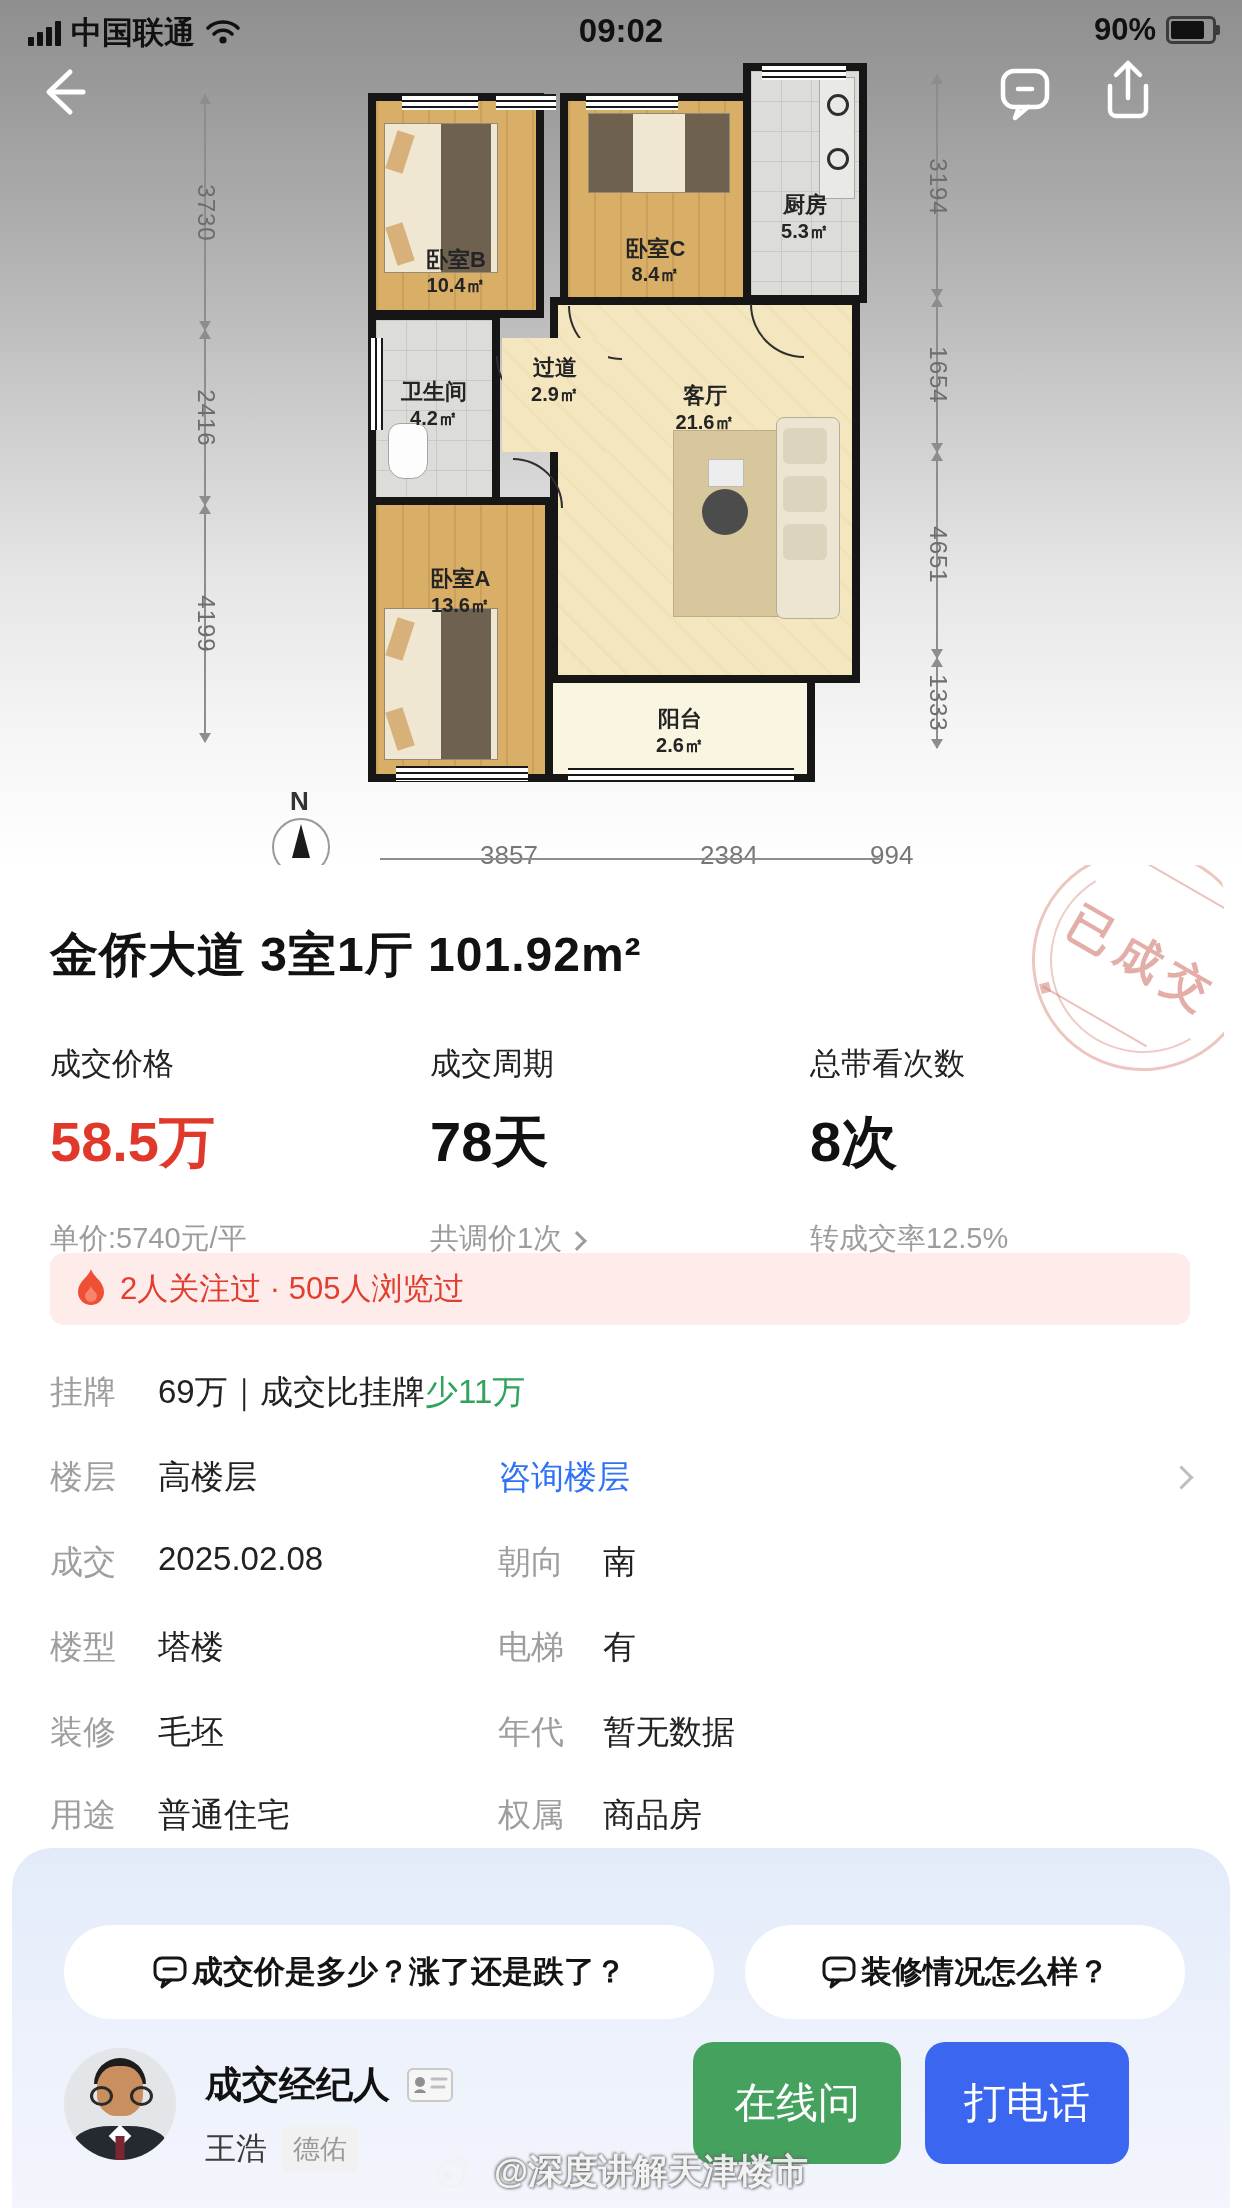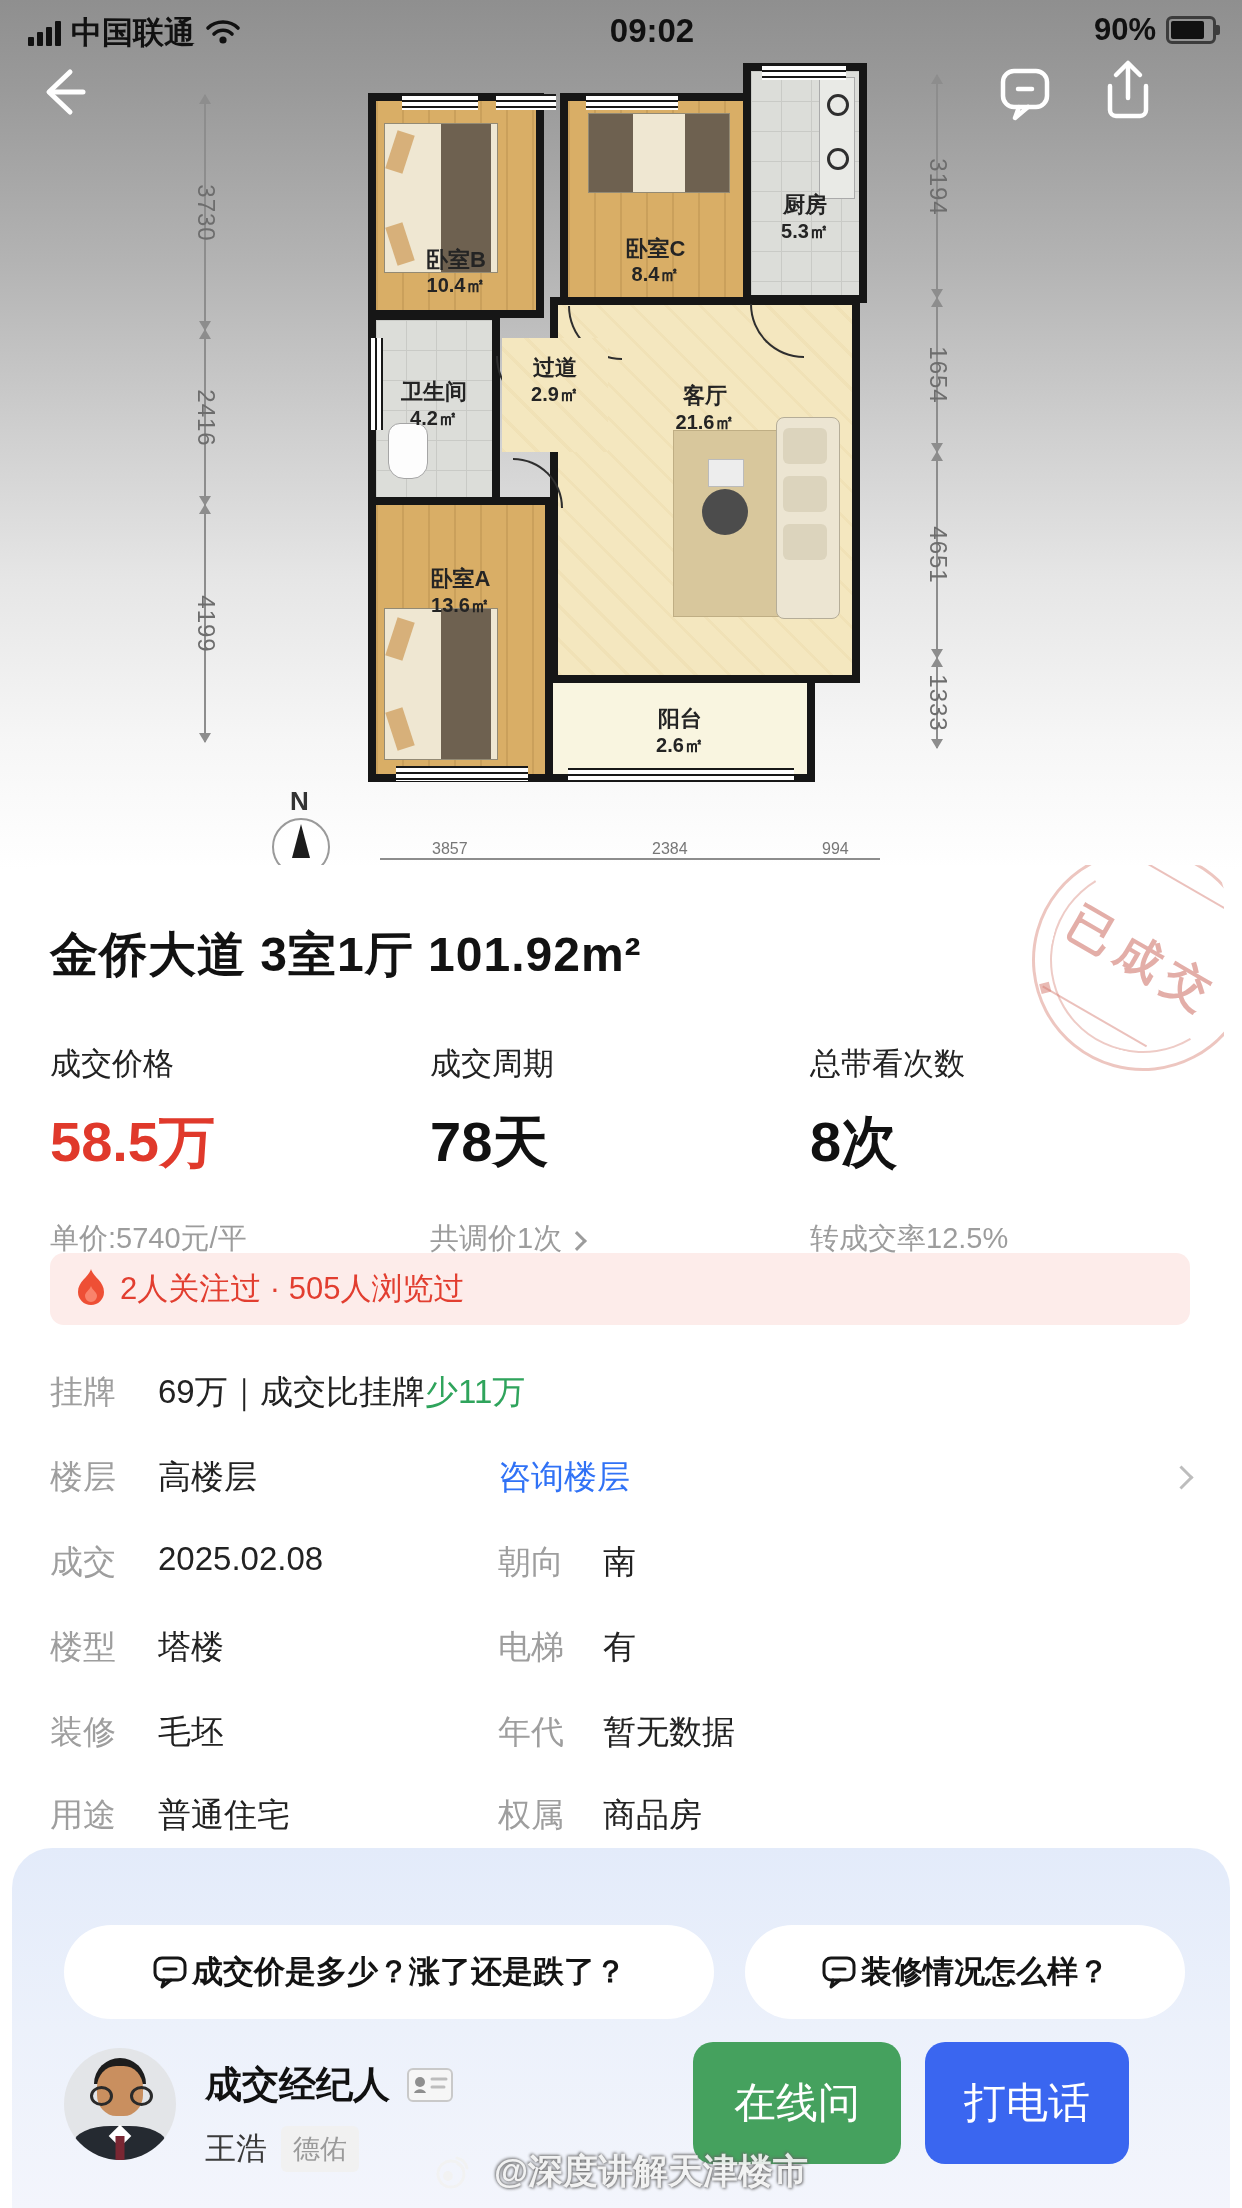--- a/index.html
+++ b/index.html
@@ -4,21 +4,21 @@
 <style>
   html,body{margin:0;padding:0;background:#555;}
   #screen{position:relative;width:1242px;height:2208px;overflow:hidden;margin:0 auto;
     font-family:"Liberation Sans","DejaVu Sans",sans-serif;
     background:linear-gradient(180deg,#8f8f8f 0px,#9a9a9a 90px,#b3b3b3 260px,#cfcfcf 430px,#e6e6e6 580px,#f6f6f6 740px,#ffffff 870px);}
   .abs{position:absolute;}
   
   .statusbar{position:absolute;left:0;top:0;width:100%;height:62px;color:#111;}
   .sb-left{position:absolute;left:28px;top:12px;display:flex;align-items:center;gap:10px;}
   .sb-carrier{font-size:31px;font-weight:700;}
-  .sb-time{position:absolute;left:50%;top:12px;transform:translateX(-50%);font-size:33px;font-weight:700;margin-left:31px;}
+  .sb-time{position:absolute;left:50%;top:12px;transform:translateX(-50%);font-size:33px;font-weight:700;}
   .sb-right{position:absolute;right:26px;top:12px;display:flex;align-items:center;gap:10px;}
   .sb-batt-pct{font-size:31px;font-weight:600;}
   .bars{display:flex;align-items:flex-end;gap:3px;height:26px;}
   .bars i{display:block;width:6px;background:#111;border-radius:1px;}
   .battery{position:relative;width:44px;height:22px;border:3px solid #3c3c3c;border-radius:6px;}
   .battery i{position:absolute;left:2px;top:2px;bottom:2px;width:33px;background:#111;border-radius:2px;}
   .battery u{position:absolute;right:-7px;top:6px;width:4px;height:10px;background:#3c3c3c;border-radius:0 2px 2px 0;}
   
   .navicon{position:absolute;cursor:pointer;}
   
@@ -32,21 +32,21 @@
   .rlabel .rn{display:block;font-size:22px;}
   .rlabel .ra{display:block;font-size:20px;font-weight:600;}
   .furn{position:absolute;}
   .win{position:absolute;background:repeating-linear-gradient(180deg,#181818 0 2px,#ffffff 2px 6px);}
   .winv{position:absolute;background:repeating-linear-gradient(90deg,#181818 0 2px,#ffffff 2px 6px);}
   .door{position:absolute;border:2px solid #2e2e2e;box-sizing:border-box;}
   .vdim{position:absolute;border-left:2px solid #8d8d8d;}
   .vdim::before{content:"";position:absolute;left:-7px;top:-1px;border-left:6px solid transparent;border-right:6px solid transparent;border-bottom:10px solid #8d8d8d;}
   .vdim::after{content:"";position:absolute;left:-7px;bottom:-1px;border-left:6px solid transparent;border-right:6px solid transparent;border-top:10px solid #8d8d8d;}
   .vdim span{position:absolute;top:50%;left:0;transform:translate(-50%,-50%) rotate(90deg);font-size:24px;color:#6d6d6d;white-space:nowrap;letter-spacing:1px;}
-  .hdim-num{position:absolute;font-size:16px;color:#777;}
+  .hdim-num{position:absolute;font-size:26px;color:#777;margin-left:48px;}
   .compass-n{position:absolute;font-size:26px;font-weight:700;color:#333;}
   .compass{position:absolute;width:54px;height:54px;border:2px solid #9a9a9a;border-radius:50%;background:rgba(255,255,255,.75);}
   .compass i{position:absolute;left:50%;top:4px;transform:translateX(-50%);border-left:9px solid transparent;border-right:9px solid transparent;border-bottom:34px solid #1c1c1c;}
   
   #card{position:absolute;left:18px;top:865px;width:1206px;height:992px;background:#fff;border-radius:28px 28px 0 0;overflow:hidden;z-index:5;}
   .title{position:absolute;left:32px;top:58px;font-size:48px;font-weight:700;color:#121212;letter-spacing:1px;}
   
   .stamp{position:absolute;right:-30px;top:-16px;width:216px;height:216px;border:3px solid rgba(211,118,106,.42);border-radius:50%;transform:rotate(-6deg);}
   .stamp .inner{position:absolute;inset:15px;border:2px solid rgba(211,118,106,.38);border-right-color:transparent;border-top-color:transparent;border-radius:50%;transform:rotate(20deg);}
   .stamp .txt{position:absolute;left:50%;top:50%;transform:translate(-50%,-50%) rotate(36deg);font-size:46px;font-weight:700;letter-spacing:9px;color:rgba(204,108,96,.55);white-space:nowrap;}

